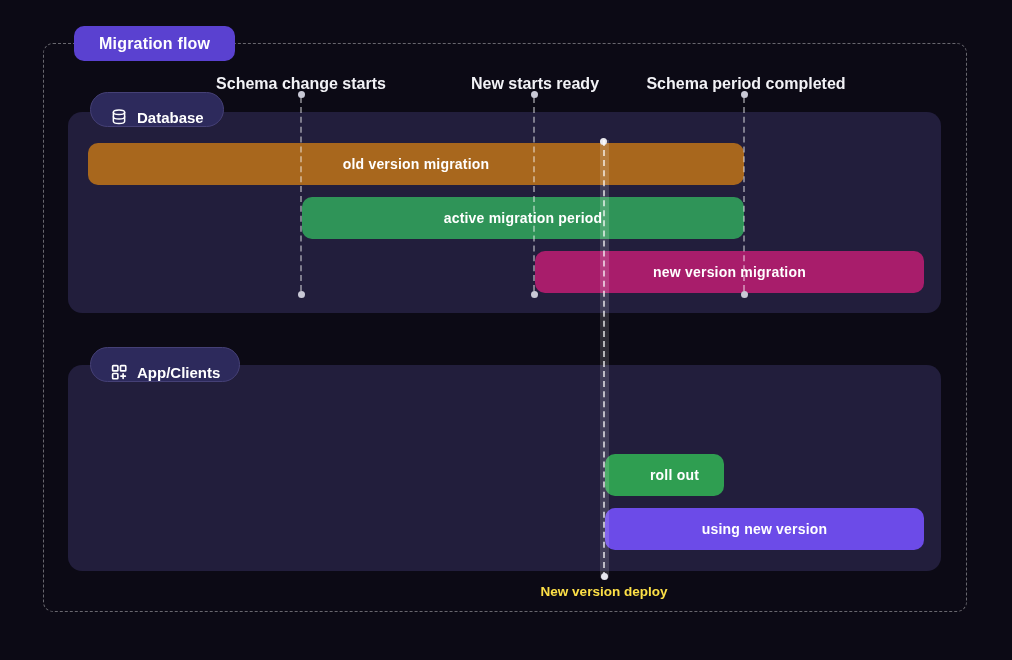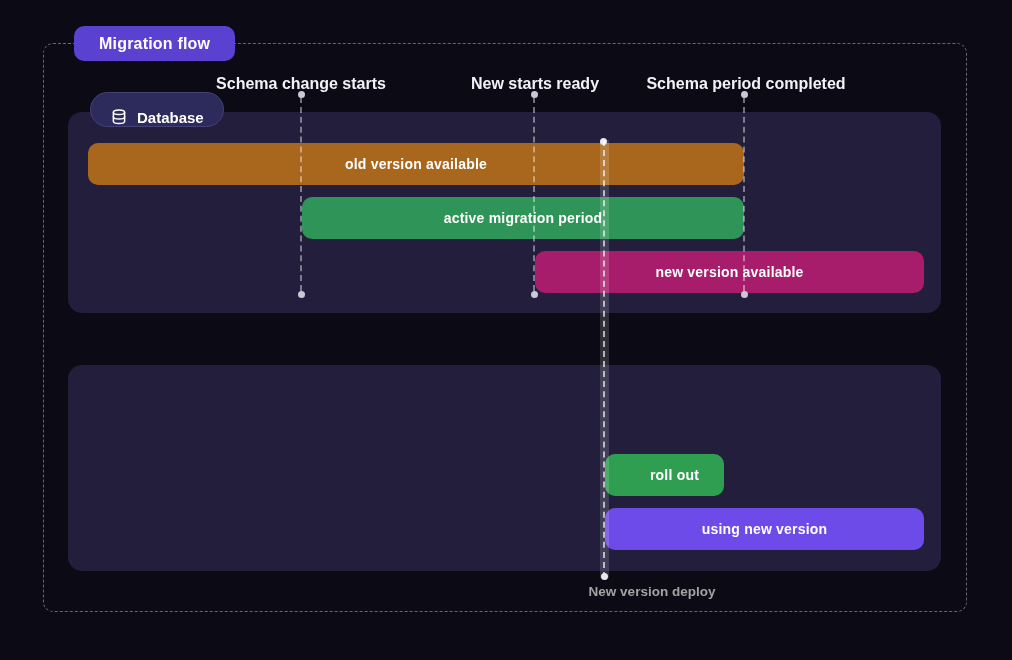--- a/index.html
+++ b/index.html
@@ -62,21 +62,21 @@
     background:rgba(255,255,255,0.15);z-index:6;
   }
   .deploy-band .inner-dash{
     position:absolute;left:3px;top:0;height:100%;width:0;
     border-left:2px dashed rgba(255,255,255,0.65);
   }
   .deploy-dot-top{left:600px;top:138px;background:#e8e8ee;}
   .deploy-dot-bottom{left:601px;top:573px;background:#e8e8ee;}
   .deploy-label{
     position:absolute;top:584px;left:604px;transform:translateX(-50%);
-    color:#a3a3a3;font-weight:bold;font-size:13.5px;white-space:nowrap;z-index:7;margin-left:48px;
+    color:#fde047;font-weight:bold;font-size:13.5px;white-space:nowrap;z-index:7;
   }
 </style>
 </head>
 <body>
 
 <div class="canvas">
 
   <div class="outer-border"></div>
 
   <div class="title-badge" style="background: rgb(90, 65, 208);">Migration flow</div>
@@ -103,24 +103,35 @@
     <span>
       <svg width="18" height="18" viewBox="0 0 24 24" fill="none" stroke="#ffffff" stroke-width="2" stroke-linecap="round">
         <ellipse cx="12" cy="5.5" rx="7.5" ry="3"></ellipse>
         <path d="M4.5 5.5v6c0 1.66 3.36 3 7.5 3s7.5-1.34 7.5-3v-6"></path>
         <path d="M4.5 11.5v6c0 1.66 3.36 3 7.5 3s7.5-1.34 7.5-3v-6"></path>
       </svg>
     </span>
     <span>Database</span>
   </div>
 
+  <div class="section-badge badge-app">
+    <span>
+      <svg width="18" height="18" viewBox="0 0 24 24" fill="none" stroke="#ffffff" stroke-width="2.2" stroke-linecap="round">
+        <rect x="3.5" y="3.5" width="7" height="7" rx="1"></rect>
+        <rect x="14" y="3.5" width="7" height="7" rx="1"></rect>
+        <rect x="3.5" y="14" width="7" height="7" rx="1"></rect>
+        <path d="M17.5 14.5v6M14.5 17.5h6"></path>
+      </svg>
+    </span>
+    <span>App/Clients</span>
+  </div>
 
-  <div class="bar bar-old" style="background: rgb(168, 103, 29);">old version available</div>
+  <div class="bar bar-old" style="background: rgb(168, 103, 29);">old version migration</div>
   <div class="bar bar-active" style="background: rgb(47, 148, 88);">active migration period</div>
-  <div class="bar bar-newver" style="background: rgb(168, 29, 107);">new version available</div>
+  <div class="bar bar-newver" style="background: rgb(168, 29, 107);">new version migration</div>
 
   <div class="bar bar-rollout" style="background: rgb(47, 158, 81);">roll out</div>
   <div class="bar bar-usingnew" style="background: rgb(108, 75, 232);">using new version</div>
 
   <div class="dot deploy-dot-top"></div>
   <div class="deploy-band">
     <div class="inner-dash"></div>
   </div>
   <div class="dot deploy-dot-bottom"></div>
   <div class="deploy-label">New version deploy</div>

